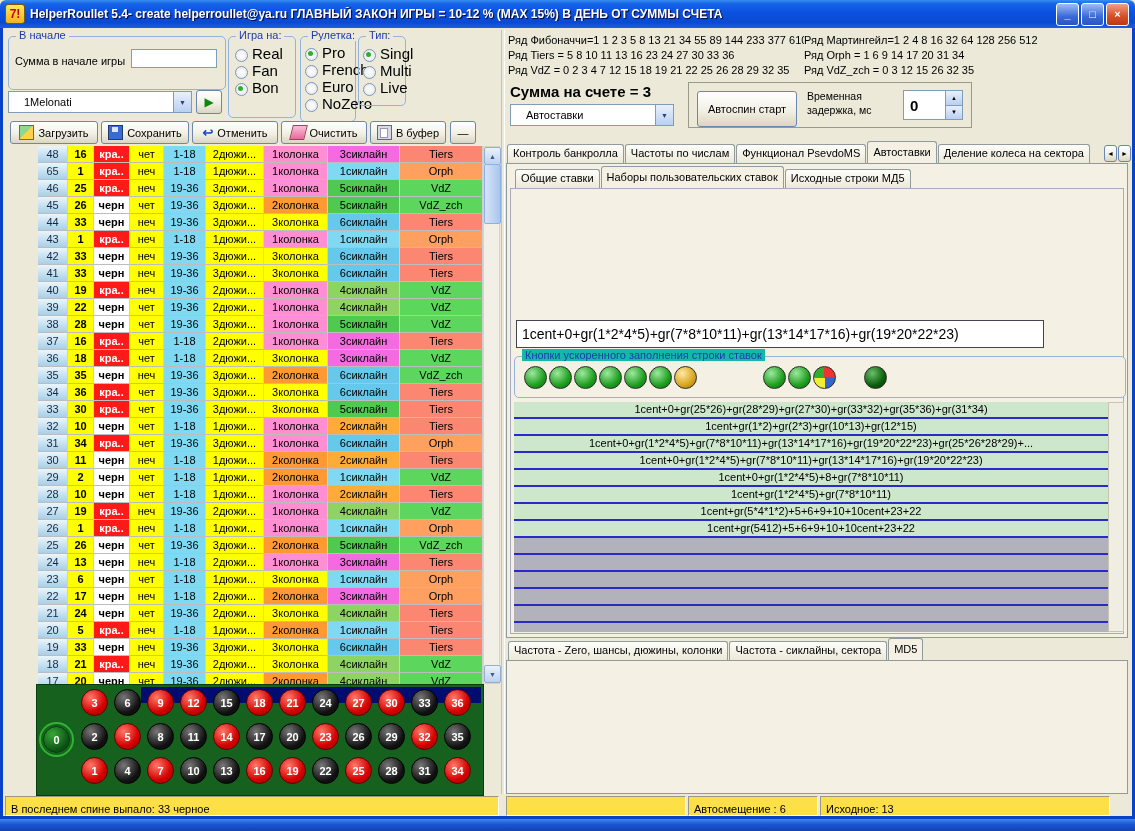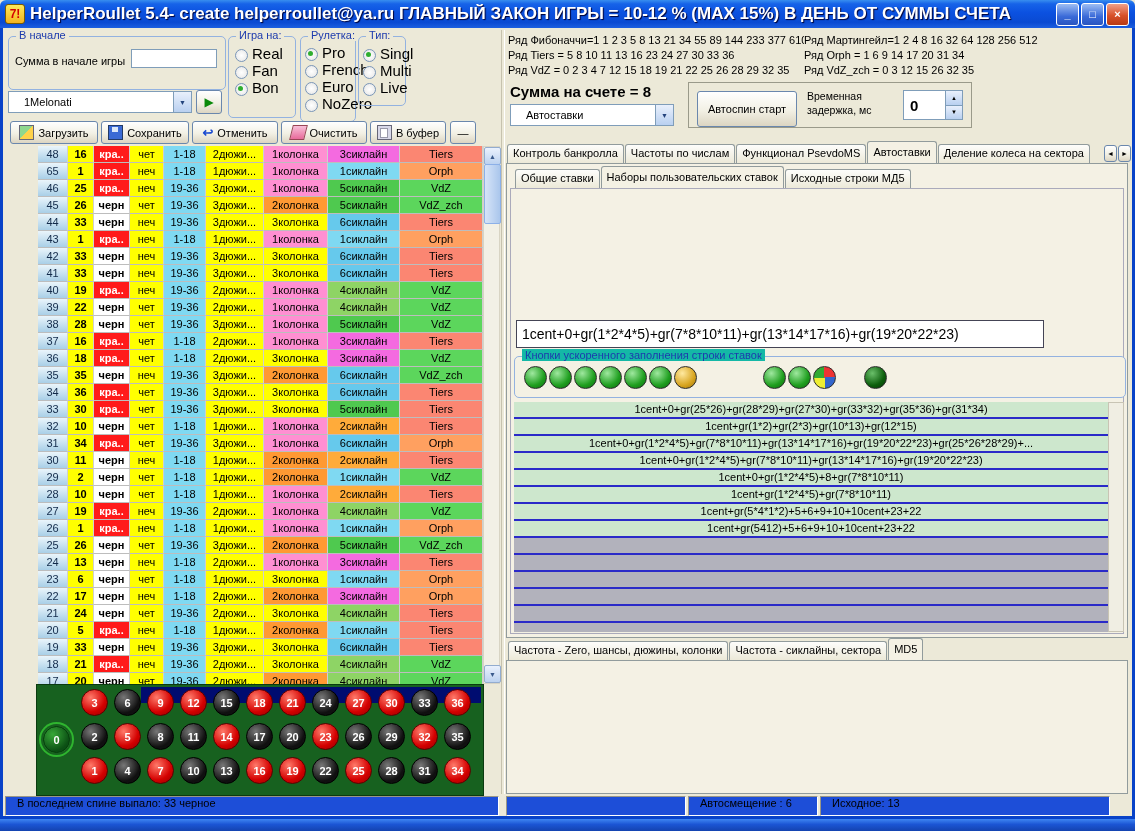--- a/index.html
+++ b/index.html
@@ -1,38 +1,38 @@
 <!DOCTYPE html>
 <html><head>
 <meta charset="utf-8">
 <style>
   html,body{margin:0;padding:0;background:#555;}
   .win{position:relative;width:1135px;height:831px;font-family:"Liberation Sans",sans-serif;background:#ece9d8;overflow:hidden;font-size:11px;color:#000;}
   .frame{position:absolute;top:28px;bottom:0;width:3px;background:#0842c8;z-index:60}
   
   .titlebar{position:absolute;left:0;top:0;width:100%;height:28px;background:linear-gradient(180deg,#388eef 0%,#1663e8 14%,#0b51e0 45%,#0a4ad2 80%,#1d5fe0 100%);border-radius:6px 6px 0 0;display:flex;align-items:center;z-index:70}
   .appicon{width:18px;height:18px;margin:0 5px 0 5px;background:linear-gradient(#ffe95a,#f3b321);border:1px solid #7c5b00;border-radius:3px;color:#d40000;font-weight:bold;font-size:12px;display:flex;align-items:center;justify-content:center}
-  .ttext{color:#fff;font-weight:bold;font-size:17px;text-shadow:1px 1px 1px #003;white-space:nowrap;overflow:hidden;flex:1}
+  .ttext{color:#fff;font-weight:bold;font-size:12px;text-shadow:1px 1px 1px #003;white-space:nowrap;overflow:hidden;flex:1}
   .winbtns{display:flex;gap:2px;margin-right:6px}
   .wbtn{width:21px;height:21px;border:1px solid #fff;border-radius:3px;background:linear-gradient(#9cbdf3,#3a6ad8 60%,#2a55c0);color:#fff;font-weight:bold;font-size:11px;display:flex;align-items:center;justify-content:center}
   .wbtn.close{background:linear-gradient(#f0a088,#d8512a 55%,#b83a14)}
   
   .group{position:absolute;border:1px solid #93b2e0;border-radius:5px}
   .gtitle{position:absolute;top:-8px;left:7px;background:#ece9d8;padding:0 3px;color:#1d3bad;font-size:11px;white-space:nowrap}
   .xbtn{position:absolute;box-sizing:border-box;display:flex;align-items:center;justify-content:center;gap:4px;background:linear-gradient(#ffffff,#f2f0e4 55%,#dcd5c2);border:1px solid #6a87ad;border-radius:3px;font-size:11px;text-align:center;line-height:12px;padding:1px 2px}
   .combo{position:absolute;box-sizing:border-box;background:#fff;border:1px solid #7f9db9;display:flex;align-items:stretch}
   .combo .ctext{flex:1;display:flex;align-items:center;padding-left:15px;white-space:nowrap;overflow:hidden}
   .combo .carr{width:17px;background:linear-gradient(#e9f0fc,#b9d0f0);border-left:1px solid #7f9db9;display:flex;align-items:center;justify-content:center;font-size:7px;color:#23437c}
   .tinput{position:absolute;box-sizing:border-box;background:#fff;border:1px solid #7f9db9;font-size:11px;padding:1px 4px;display:flex;align-items:center;white-space:nowrap;overflow:hidden}
   .lbl{position:absolute;white-space:nowrap}
   .radio{display:flex;align-items:flex-end;gap:4px;height:17px;font-size:15px;white-space:nowrap}
   .rb{position:relative;width:11px;height:11px;border-radius:50%;border:1px solid #7a96b8;background:radial-gradient(#fff,#e4e4e4);flex:0 0 11px}
   .rb.on::after{content:"";position:absolute;left:2px;top:2px;width:5px;height:5px;border-radius:50%;background:#2fae2f}
   .cb{position:absolute;width:12px;height:12px;border:1px solid #4a6c9b;background:#fff}
-  .sunken{position:absolute;box-sizing:border-box;border:1px solid;border-color:#9a9787 #fff #fff #9a9787;display:flex;align-items:flex-start;padding:0 11px;background:#1d4ed8;white-space:nowrap}
+  .sunken{position:absolute;box-sizing:border-box;border:1px solid;border-color:#9a9787 #fff #fff #9a9787;display:flex;align-items:flex-end;padding:0 5px;background:#fde047;white-space:nowrap}
   .vsep{position:absolute;left:501px;top:30px;width:2px;height:764px;border-left:1px solid #c6c2ae;border-right:1px solid #fff}
   
   .ic{display:inline-block;width:13px;height:13px;flex:0 0 auto}
   .ic-load{background:linear-gradient(135deg,#8fd88f 50%,#ffd24a 50%);border:1px solid #667}
   .ic-save{background:#3a6ad4;border:1px solid #223a66;position:relative}
   .ic-save::after{content:"";position:absolute;left:3px;top:1px;width:6px;height:5px;background:#dce8f8}
   .ic-undo{width:auto;color:#1a4ad0;font-size:13px;line-height:13px;font-weight:bold}
   .ic-clean{background:linear-gradient(#f8c0d8,#e86a9a);border:1px solid #994455;transform:skewX(-14deg)}
   .ic-buf{background:#d8d8e8;border:1px solid #667;position:relative}
   .ic-buf::after{content:"";position:absolute;left:2px;top:2px;width:6px;height:8px;background:#fff;border:1px solid #99a}
@@ -617,21 +617,21 @@
 
   <div class="series">
     <span>Ряд Фибоначчи=1 1 2 3 5 8 13 21 34 55 89 144 233 377 610</span>
     <span>Ряд Мартингейл=1 2 4 8 16 32 64 128 256 512</span>
     <span>Ряд Tiers = 5 8 10 11 13 16 23 24 27 30 33 36</span>
     <span>Ряд Orph = 1 6 9 14 17 20 31 34</span>
     <span>Ряд VdZ = 0 2 3 4 7 12 15 18 19 21 22 25 26 28 29 32 35</span>
     <span>Ряд VdZ_zch = 0 3 12 15 26 32 35</span>
   </div>
 
-  <div class="balance">Сумма на счете = 8</div>
+  <div class="balance">Сумма на счете = 3</div>
   <div class="combo" style="left:510px;top:104px;width:164px;height:22px">
     <span class="ctext">Автоставки</span>
     <span class="carr">▼</span>
   </div>
 
   <div style="position:absolute;left:688px;top:82px;width:282px;height:44px;border:1px solid #9a9a8a">
     <div class="xbtn" style="left:8px;top:8px;width:100px;height:36px">
         <span>Автоспин старт</span>
       </div>
     <div class="lbl" style="left:118px;top:6px;width:90px;white-space:normal;font-size:10.5px;line-height:14px">Временная задержка, мс</div>

